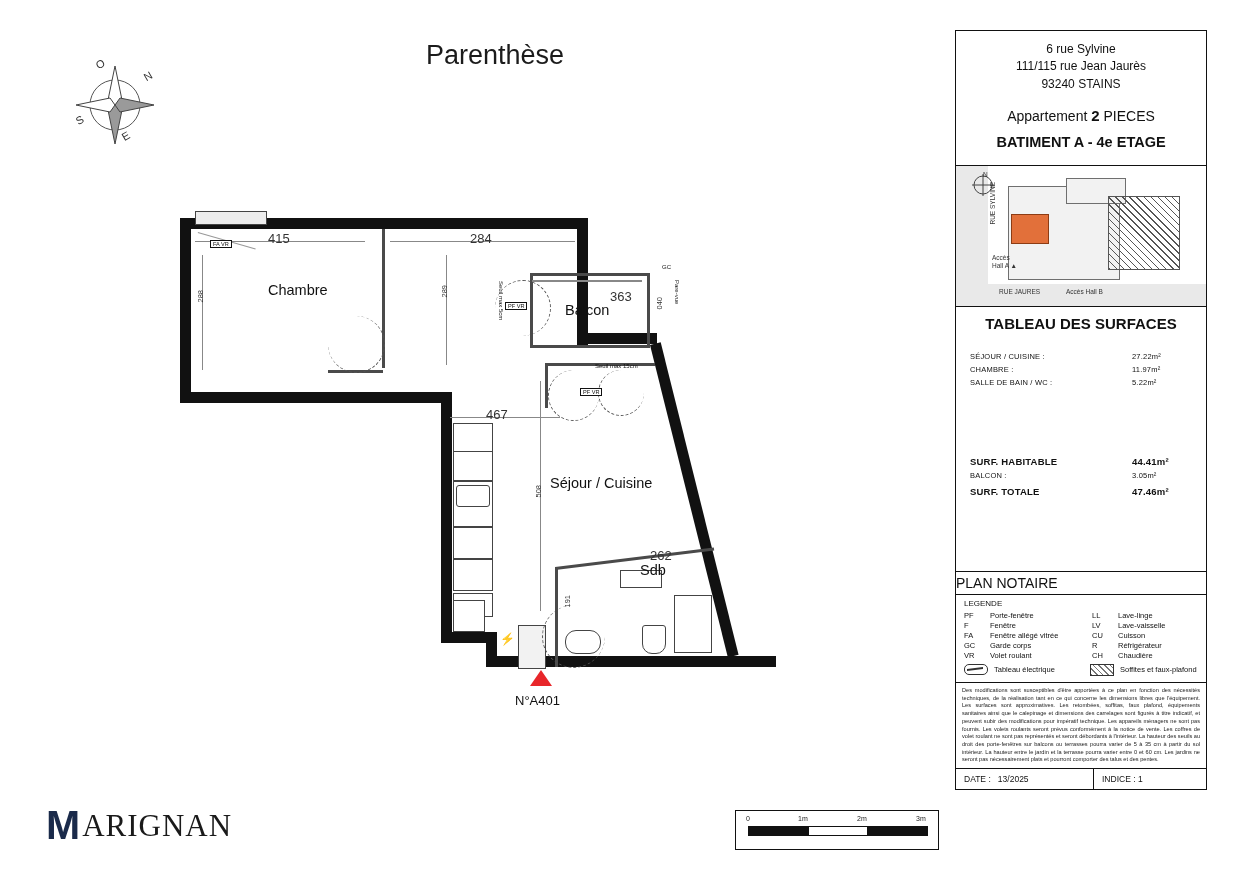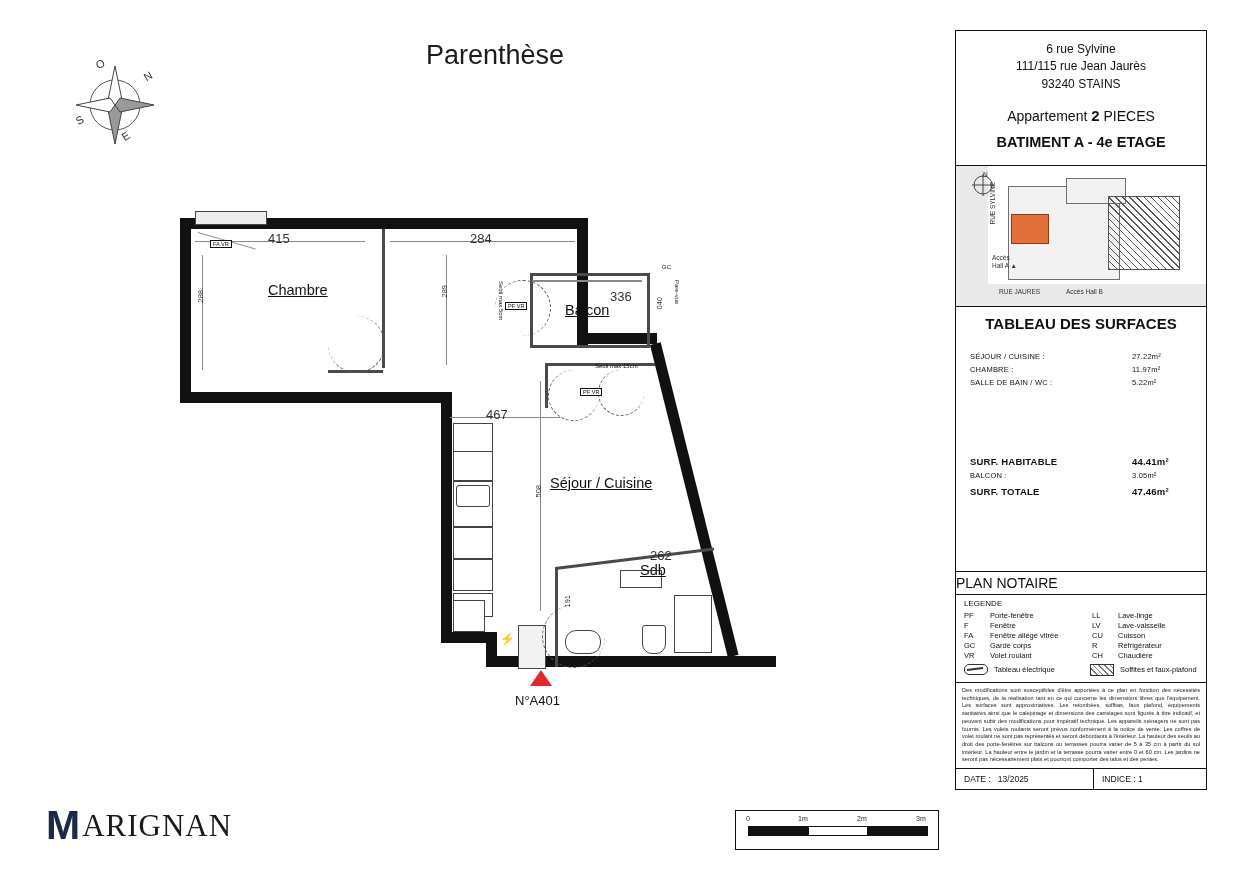--- a/index.html
+++ b/index.html
@@ -78,21 +78,21 @@
   
   #logo{left:46px;top:805px;display:flex;align-items:center;}
   #logo .m{font-size:41px;font-weight:bold;color:#1a2a4a;line-height:1;font-family:"Liberation Sans",sans-serif;}
   #logo .word{font-size:31px;letter-spacing:1px;color:#1a1a1a;margin-left:2px;font-family:"Liberation Serif",serif;}
 
   
   #floorplan{left:150px;top:185px;width:680px;height:520px;}
   .wall{position:absolute;background:#111;}
   .wallr{position:absolute;background:#111;transform-origin:0 0;}
   .thin{position:absolute;background:#4a4a4a;}
-  .roomlabel{position:absolute;font-size:14.5px;color:#111;text-decoration:underline;}
+  .roomlabel{position:absolute;font-size:14.5px;color:#111;}
   .dim{position:absolute;font-size:13px;color:#333;}
   .dimv{position:absolute;font-size:7.5px;color:#333;writing-mode:vertical-rl;transform:rotate(180deg);}
   .tag{position:absolute;font-size:5.6px;color:#111;border:1px solid #111;padding:0 2px;background:#fff;}
   .note{position:absolute;font-size:6px;color:#111;}
   .dimline{position:absolute;border-top:1px solid #888;}
   .dimlinev{position:absolute;border-left:1px solid #888;}
   .door-arc{position:absolute;border:1px dashed #555;border-radius:50%;}
   .fixture{position:absolute;border:1px solid #444;background:#fff;}
   #entry-tri{position:absolute;width:0;height:0;border-left:11px solid transparent;border-right:11px solid transparent;border-bottom:16px solid #e8262a;}
   #entry-label{position:absolute;font-size:13px;color:#111;}
@@ -172,21 +172,21 @@
 
   <div class="dimline" style="left:45px;top:56px;width:170px;"></div>
   <div class="dim" style="left:118px;top:46px;">415</div>
   <div class="dimline" style="left:240px;top:56px;width:185px;"></div>
   <div class="dim" style="left:320px;top:46px;">284</div>
   <div class="dimlinev" style="left:52px;top:70px;height:115px;"></div>
   <div class="dimv" style="left:46px;top:105px;">288</div>
   <div class="dimlinev" style="left:296px;top:70px;height:110px;"></div>
   <div class="dimv" style="left:290px;top:100px;">289</div>
 
-  <div class="dim" style="left:460px;top:104px;">336</div>
+  <div class="dim" style="left:460px;top:104px;">363</div>
   <div class="dimv" style="left:505px;top:112px;">040</div>
 
   <div class="dimline" style="left:300px;top:232px;width:110px;"></div>
   <div class="dim" style="left:336px;top:222px;">467</div>
   <div class="dimlinev" style="left:390px;top:196px;height:230px;"></div>
   <div class="dimv" style="left:384px;top:300px;">508</div>
 
   <div class="dim" style="left:500px;top:363px;">262</div>
   <div class="dimv" style="left:413px;top:410px;">191</div>
 

